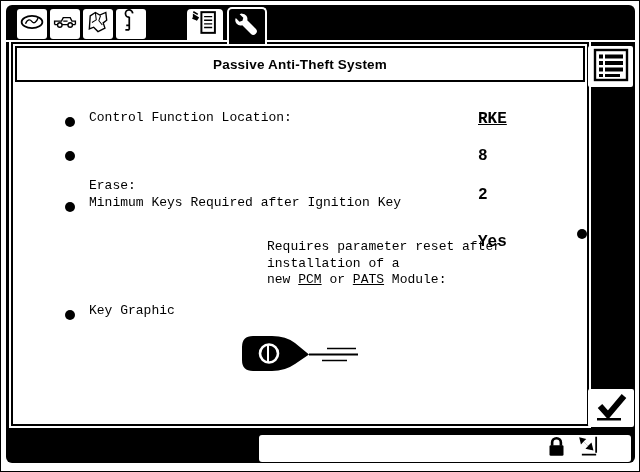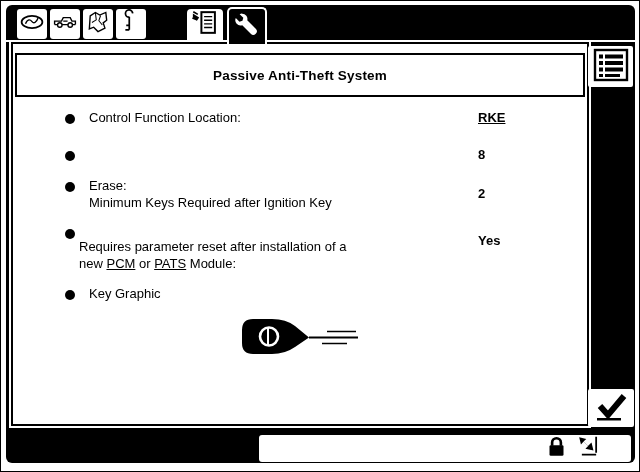--- a/index.html
+++ b/index.html
@@ -14,31 +14,31 @@
   .tab-doc { position:absolute; top:4px; left:181px; width:36px; height:31px; background:#fff;
              border-radius:4px 4px 0 0; display:flex; align-items:center; justify-content:center; z-index:3; }
   .tab-wrench { position:absolute; top:2px; left:221px; width:40px; height:37px; background:#000;
              border:2px solid #fff; border-bottom:none; border-radius:5px 5px 0 0;
              display:flex; align-items:center; justify-content:center; z-index:4; }
   .tabline { position:absolute; top:35px; left:0; right:0; height:2px; background:#fff; z-index:1; }
 
   
   .panel { position:absolute; left:5px; top:37px; width:578px; height:384px; background:#fff;
            border:2px solid #000; box-shadow:0 0 0 2px #fff; z-index:2; }
-  .titlebar { position:absolute; left:2px; right:2px; top:2px; height:44px; border:2px solid #000;
+  .titlebar { position:absolute; left:2px; right:2px; top:2px; height:36px; border:2px solid #000;
               display:flex; align-items:center; justify-content:center;
-              font-weight:bold; font-size:13.5px; letter-spacing:.2px;margin-top:7px; }
+              font-weight:bold; font-size:13.5px; letter-spacing:.2px; }
   .rows { position:absolute; left:0; right:0; top:66px; }
-  .row { position:relative; margin:0 0 0 52px; display:flex; align-items:flex-start; }
+  .row { position:relative; margin:0 0 0 52px; display:flex; align-items:flex-end;font-family:Liberation Mono, monospace; }
   .row.mb1 { margin-bottom:20px; } .row.mb2 { margin-bottom:17px; }
   .row.mb3 { margin-bottom:13px; } .row.mb4 { margin-bottom:14px;flex-direction:column; }
   .bullet { width:10px; height:10px; border-radius:50%; background:#000; margin-top:4px; flex:0 0 auto; }
   .lbl { margin-left:14px; width:320px; font-size:13px; line-height:1.3; }
   .lbl .ln { display:block; }
-  .val { position:absolute; left:413px; top:0; font-size:13px; font-weight:bold; }
+  .val { position:absolute; left:413px; top:0; font-size:16px; font-weight:bold; }
   .val.mid { top:8px; }
   .u { text-decoration:underline; }
   .keyart { margin:12px 0 0 226px; }
 
   
   .btn-menu { position:absolute; left:582px; top:41px; width:45px; height:41px; background:#fff;
               border-radius:2px; display:flex; align-items:center; justify-content:center; z-index:3; }
   .btn-check { position:absolute; left:582px; top:384px; width:46px; height:38px; background:#fff;
                border-radius:2px; display:flex; align-items:center; justify-content:center; z-index:3; }
 

